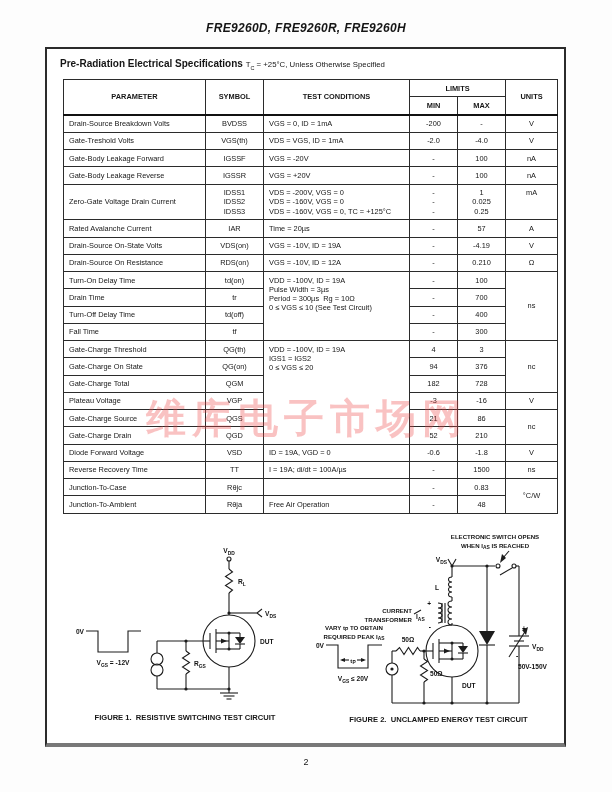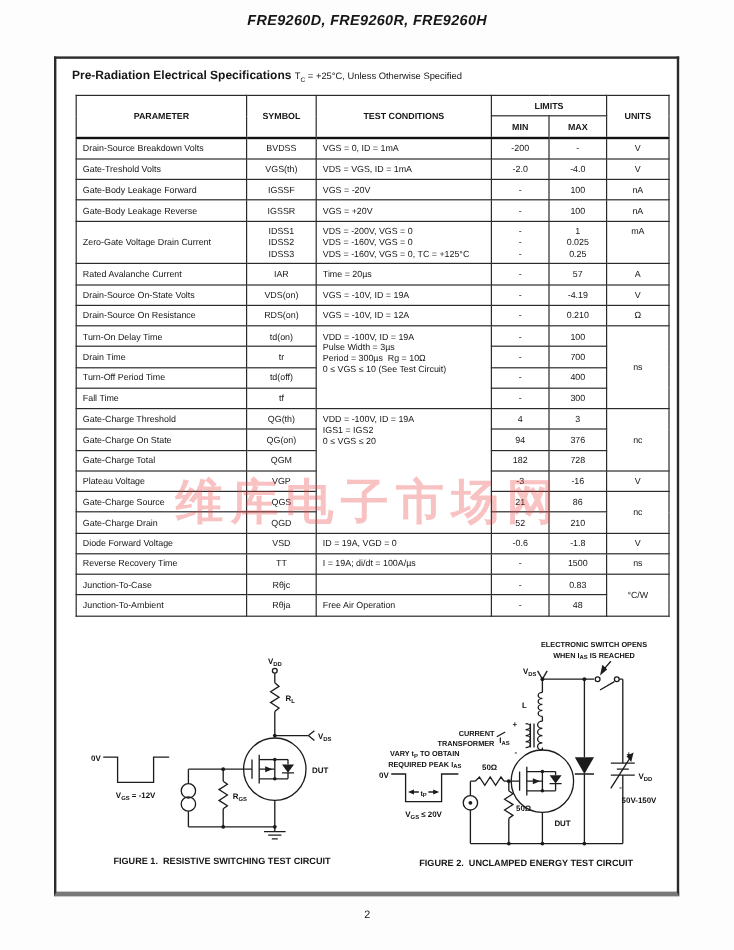--- a/index.html
+++ b/index.html
@@ -4,21 +4,21 @@
 <style>
   * { box-sizing: border-box; margin: 0; padding: 0; }
   html,body { width:612px; height:792px; }
   body {
     position: relative;
     background:#fdfdfd;
     font-family:"Liberation Sans", sans-serif;
     color:#161616;
   }
   .doc-title {
-    position:absolute; top:10px; left:0; width:612px;
+    position:absolute; top:21px; left:0; width:612px;
     text-align:center; font-size:12px; font-weight:bold; font-style:italic;
     letter-spacing:.3px;
   }
   .content-box {
     position:absolute; left:45px; top:47px; width:521px; height:700px;
     border:2px solid #2b2b2b; border-bottom:4px solid #787878; background:#fff;
   }
   .section-heading { position:absolute; left:13px; top:9px; font-size:10px; font-weight:bold; white-space:nowrap; }
   .section-heading .normal { font-weight:normal; font-size:7.8px; }
   .section-heading sub { font-size:5.5px; }
@@ -178,21 +178,21 @@
         <td>100</td>
         <td rowspan="4">ns</td>
       </tr>
       <tr>
         <td class="c-left">Drain Time</td>
         <td>tr</td>
         <td>-</td>
         <td>700</td>
       </tr>
       <tr>
-        <td class="c-left">Turn-Off Period Time</td>
+        <td class="c-left">Turn-Off Delay Time</td>
         <td>td(off)</td>
         <td>-</td>
         <td>400</td>
       </tr>
       <tr>
         <td class="c-left">Fall Time</td>
         <td>tf</td>
         <td>-</td>
         <td>300</td>
       </tr>

